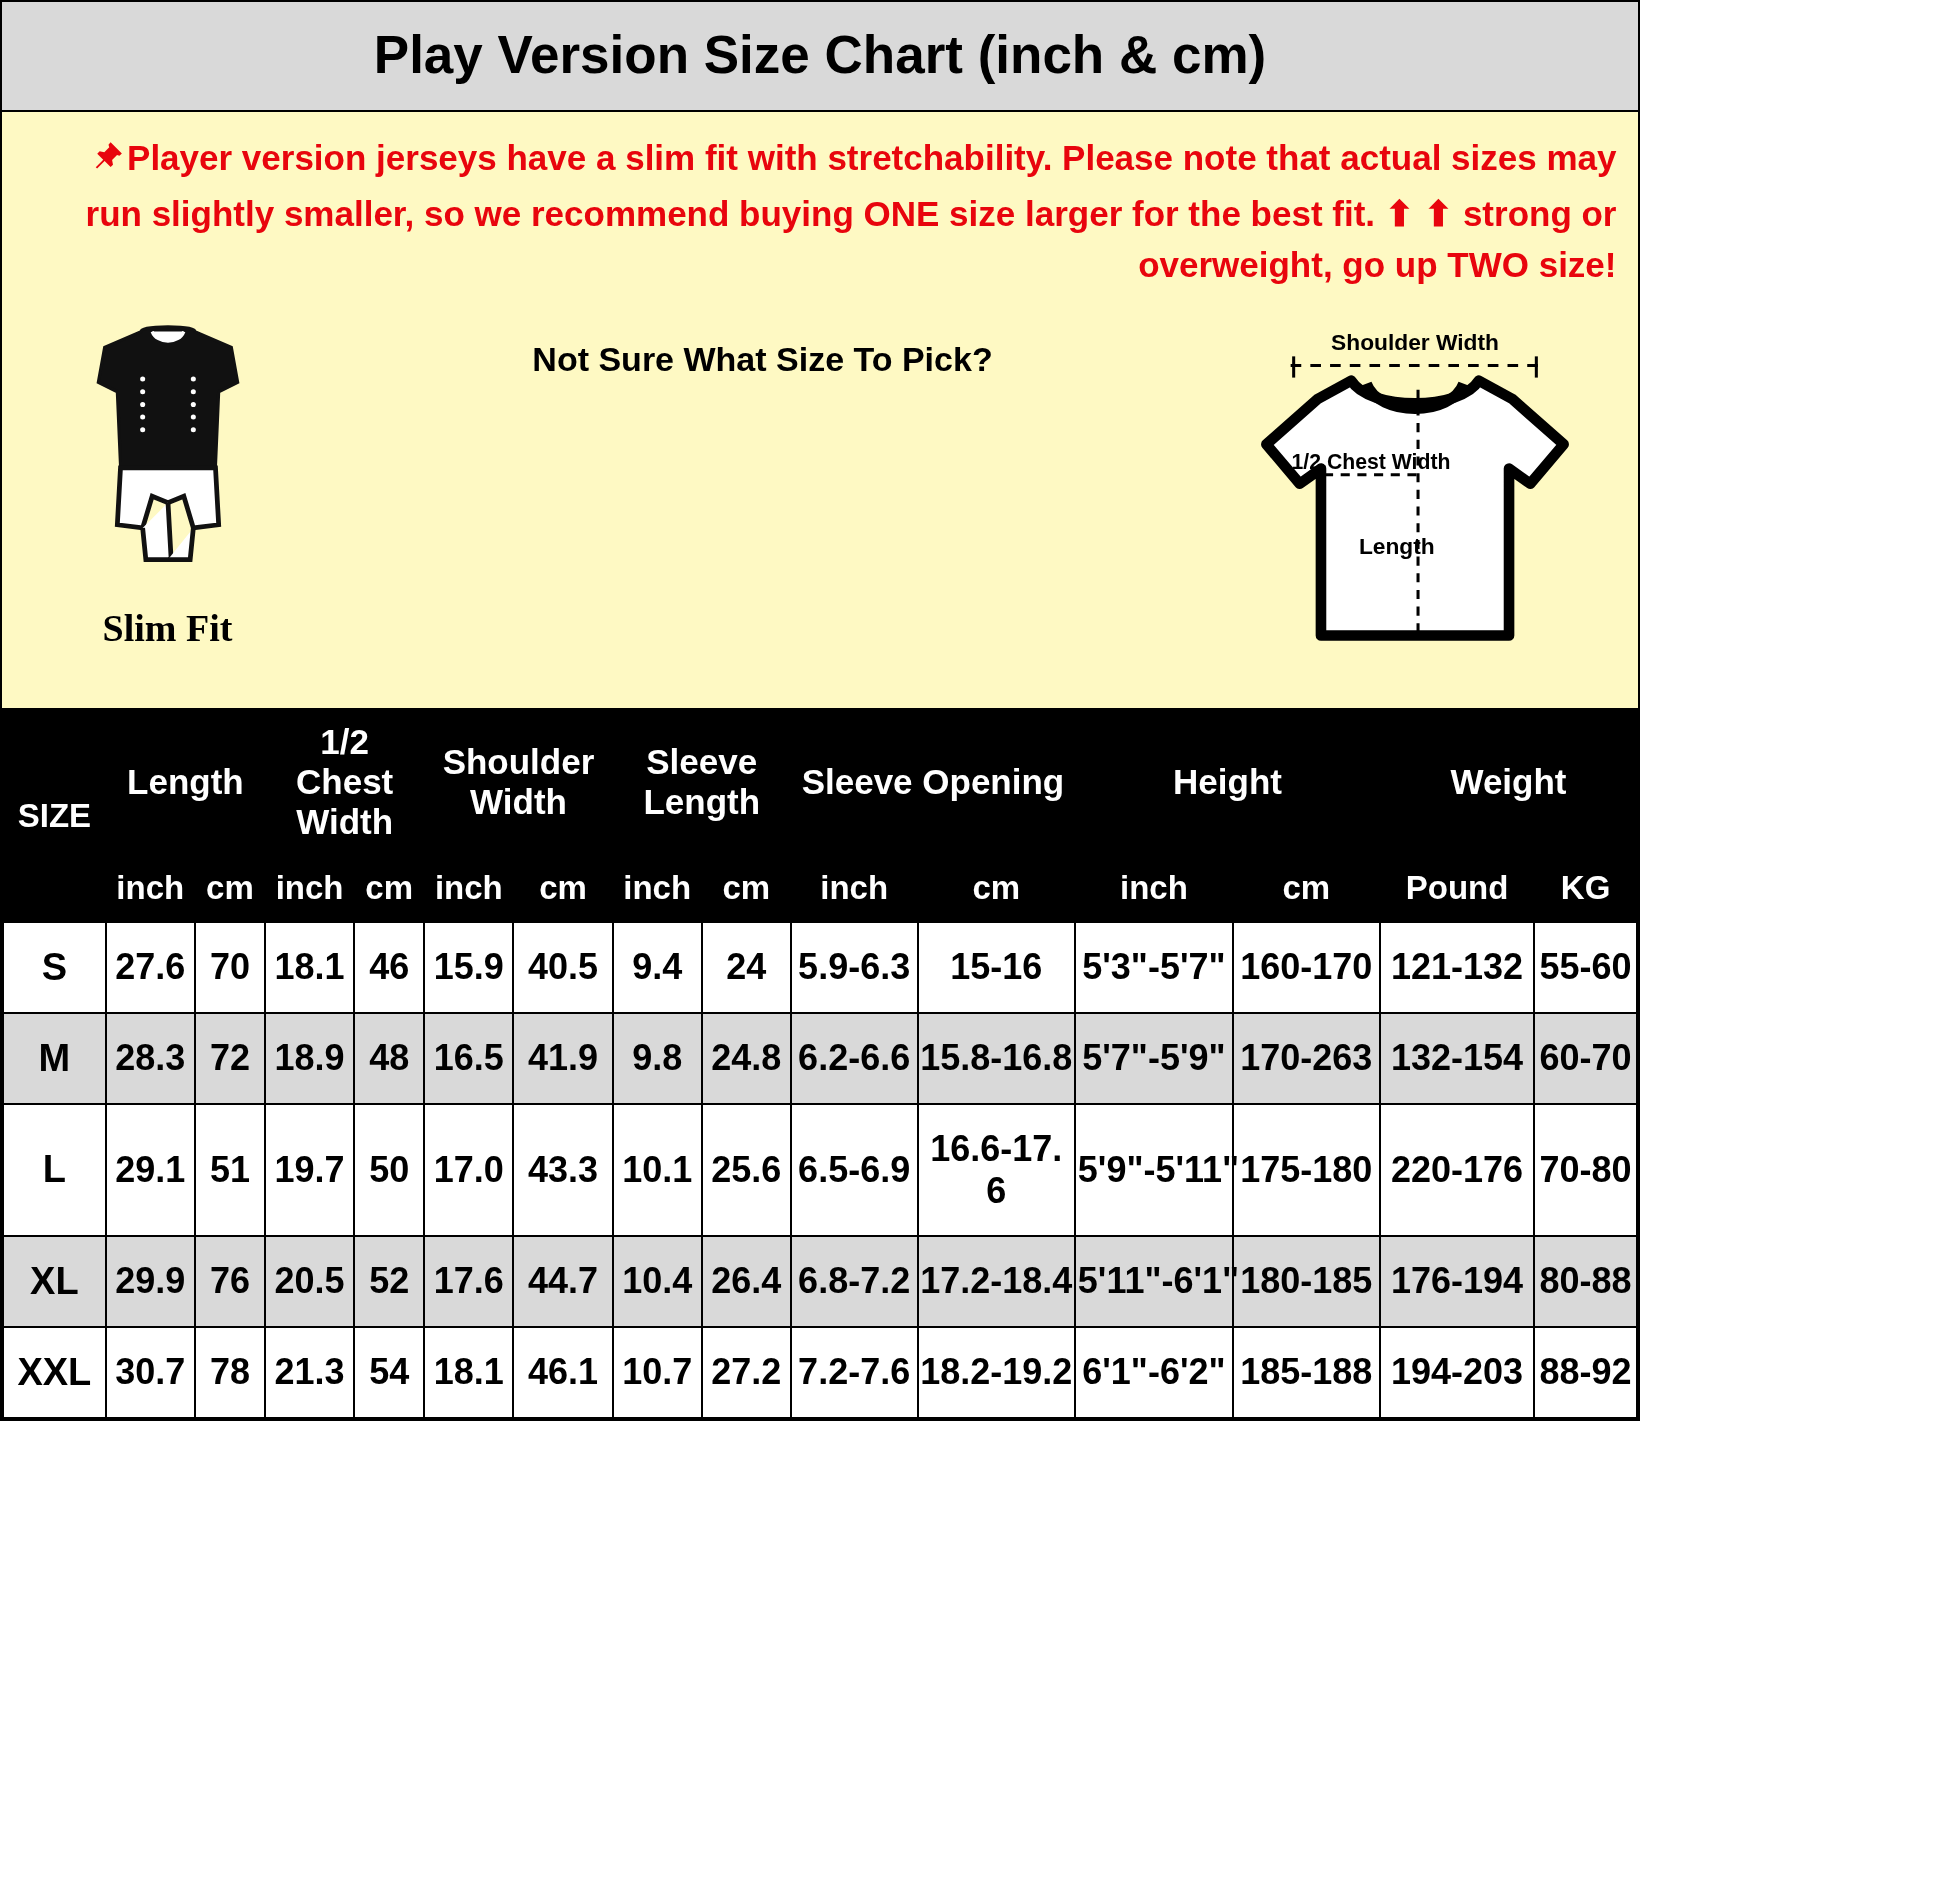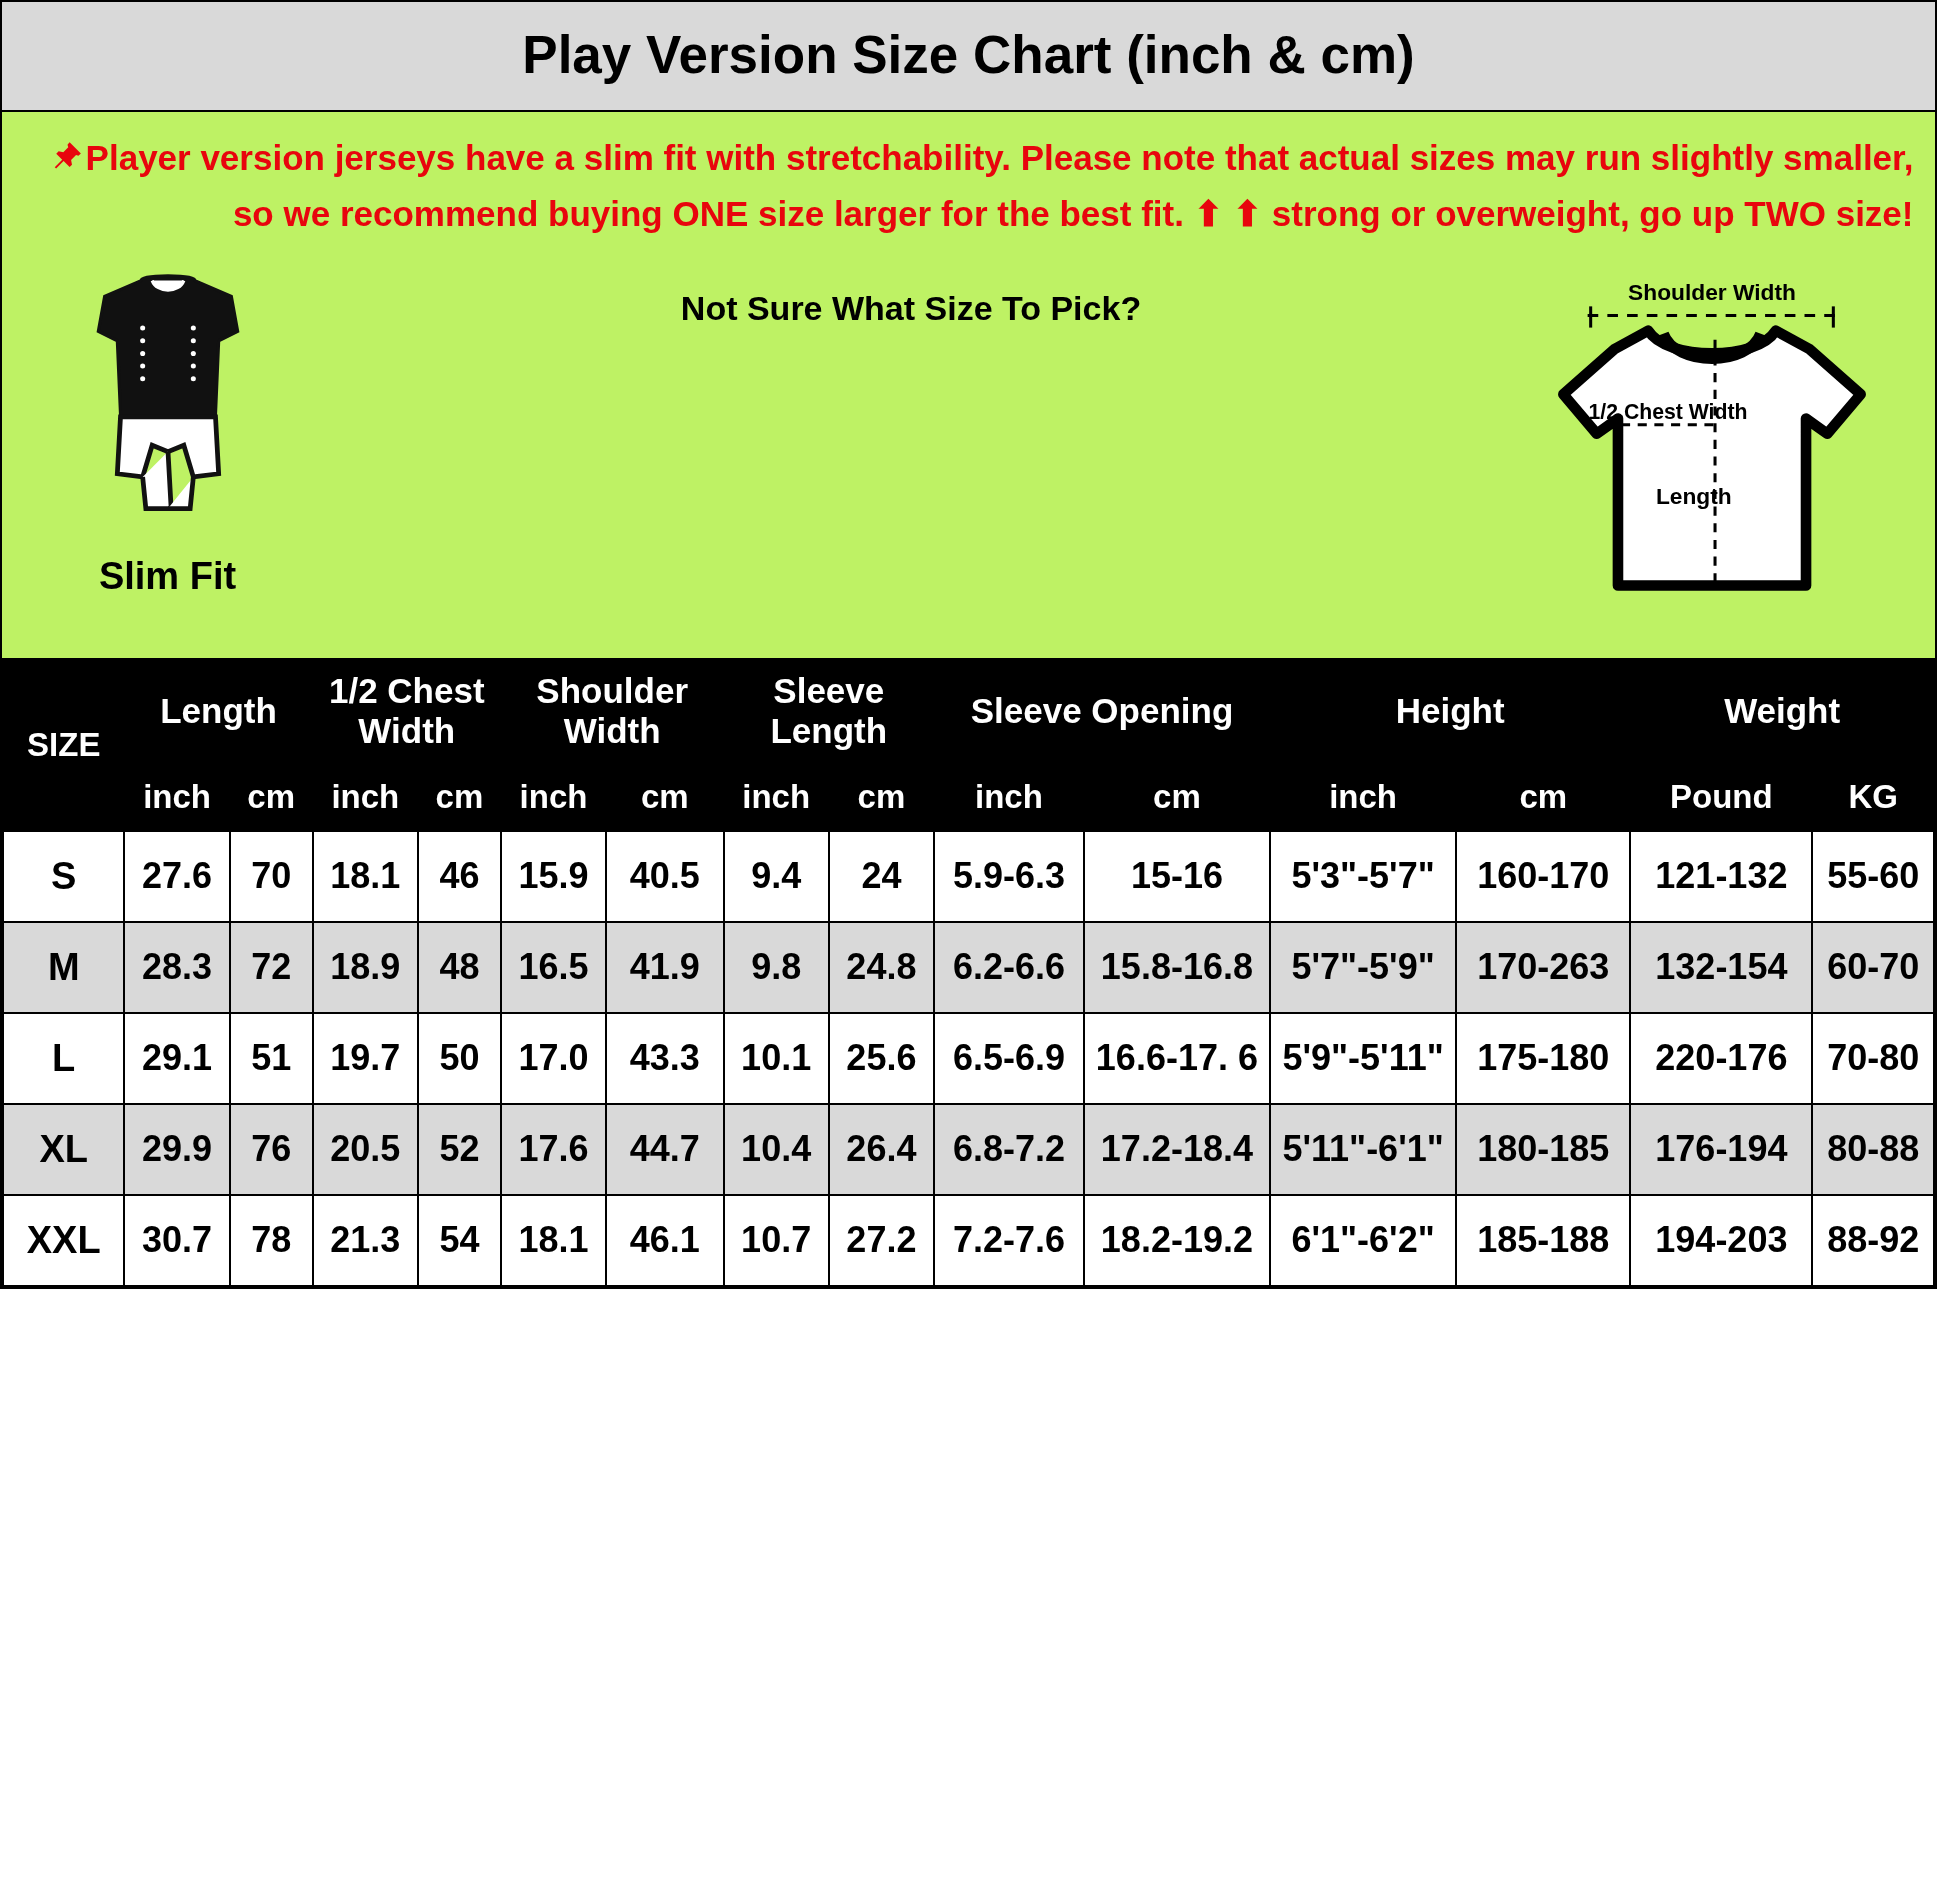--- a/index.html
+++ b/index.html
@@ -6,23 +6,23 @@
   html, body {
     margin: 0; padding: 0;
     background: #ffffff;
   }
   body {
     width: 1937px;
     font-family: "Liberation Sans", sans-serif;
     color: #000;
   }
   .sheet {
-    width: 1937px;
+    width: 1640px;
     border: 2.5px solid #000;
-    background: #bef264;
+    background: #fef9c3;
   }
   
   .title-bar {
     background: #d9d9d9;
     border-bottom: 2.5px solid #000;
     text-align: center;
     padding: 21.5px 8.3px 25px 8.3px;
   }
   .title-bar h1 {
     margin: 0;
@@ -52,20 +52,21 @@
     width: 298px;
     display: flex;
     flex-direction: column;
     align-items: center;
     padding-top: 15px;
   }
   .slim-fit-label {
     font-size: 38px;
     font-weight: bold;
     margin-top: 13.2px;
+    font-family: Liberation Serif, serif;
   }
   .info-center {
     flex: 1;
     text-align: center;
     font-size: 34px;
     font-weight: bold;
     line-height: 1.45;
     padding: 33px 8.3px 0 8.3px;
   }
   .info-center .headline { display:block; margin-bottom: 6px; }

